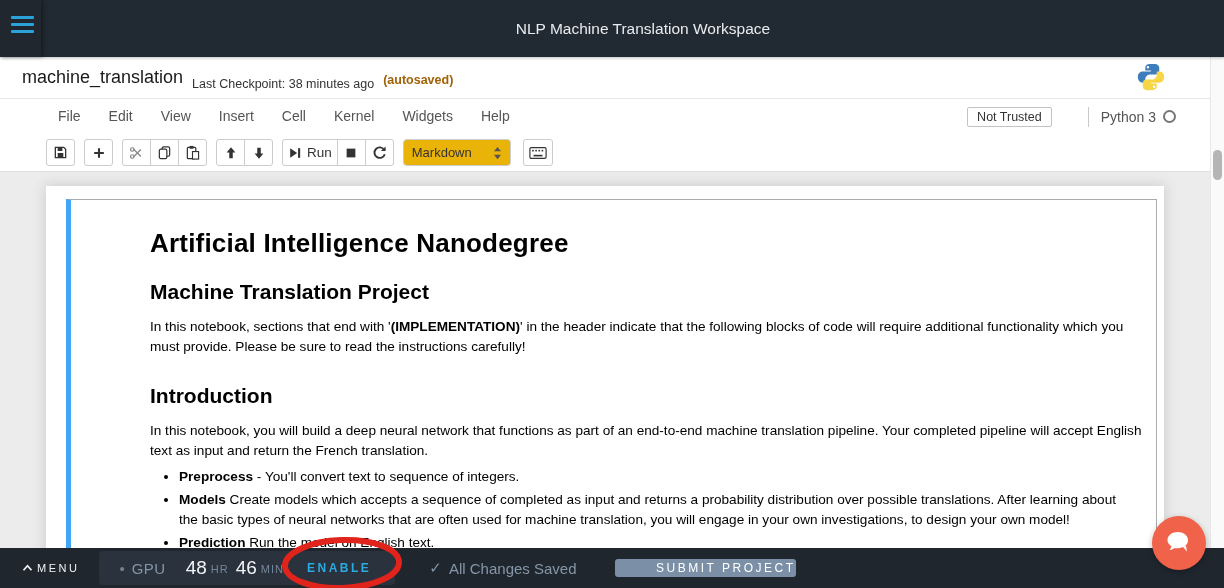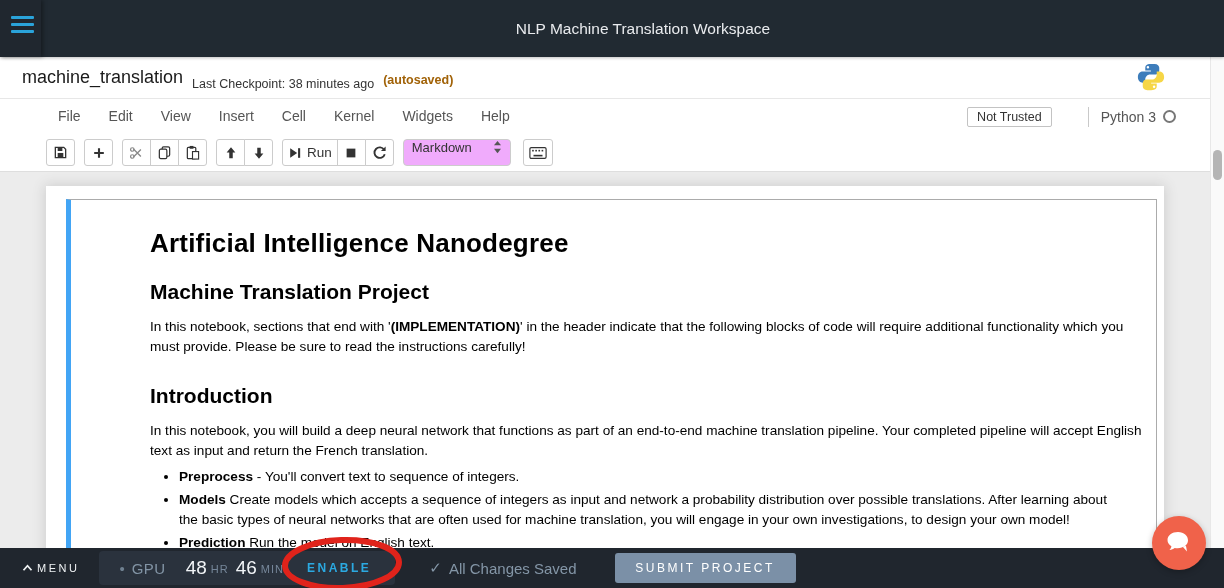--- a/index.html
+++ b/index.html
@@ -43,22 +43,22 @@
              border-bottom:1px solid #dedede; display:flex; align-items:center; z-index:24;
              padding-left:46px; }
   .btn-group { display:flex; margin-right:9px; }
   .tbtn { height:27px; min-width:29px; background:#fff; border:1px solid #ccc; display:flex;
           align-items:center; justify-content:center; cursor:pointer; padding:0 5px; }
   .btn-group .tbtn + .tbtn { margin-left:-1px; }
   .btn-group .tbtn:first-child { border-radius:3px 0 0 3px; }
   .btn-group .tbtn:last-child { border-radius:0 3px 3px 0; }
   .btn-group .tbtn:only-child { border-radius:3px; }
   .run-label { font-size:13.5px; color:#333; margin-left:5px; }
-  .cell-type-dd { height:27px; border:1px solid #ccc; border-radius:4px; background:#f0abfc;
-          display:flex; align-items:flex-start; width:108px; padding:0 8px; margin-right:12px; cursor:pointer; }
+  .cell-type-dd { height:27px; border:1px solid #ccc; border-radius:4px; background:#eab308;
+          display:flex; align-items:center; width:108px; padding:0 8px; margin-right:12px; cursor:pointer; }
   .cell-type-dd .dd-label { font-size:13px; color:#333; flex:1; }
 
   
   .workspace { position:absolute; left:0; top:172px; width:1224px; height:416px; background:#ececec; }
   .notebook { position:absolute; left:46px; top:14px; width:1118px; height:410px; background:#fff;
               box-shadow:0 0 12px 1px rgba(87,87,87,.2); }
   .cell { margin:13px 7px 0 20px; border:1px solid #ababab; border-left:5px solid #42a5f5;
           background:#fff; padding:10px 12px 40px 79px; min-height:380px; }
   .cell h1 { font-size:26px; line-height:31px; color:#000; margin:18px 0 20px; letter-spacing:.2px; }
   .cell h2 { font-size:21px; line-height:26px; color:#000; margin:0 0 12px; }
@@ -84,23 +84,23 @@
   .gpu-panel { display:flex; align-items:center; background:#2a323d; border-radius:4px;
               height:34px; margin-left:20px; padding:0 24px 0 20px; }
   .gpu-dot { color:#6f8090; font-size:15px; margin-right:7px; }
   .gpu-label { color:#8294a5; font-size:15px; letter-spacing:.5px; margin-right:20px; }
   .time-val { color:#f1f4f7; font-size:19px; }
   .time-unit { color:#76879a; font-size:11px; letter-spacing:1px; margin:0 7px 0 4px; position:relative; top:1px; }
   .enable-btn { color:#2ba9e1; font-size:12px; font-weight:bold; letter-spacing:2.5px;
               margin-left:16px; cursor:pointer; background:none; border:none; }
   .saved-status { display:flex; align-items:center; color:#8496a7; font-size:15px; margin-left:34px; }
   .saved-check { margin-right:7px; font-size:15px; }
-  .submit-btn { margin-left:38px; width:181px; height:30px; background:#7b90a7; border:none;
+  .submit-btn { margin-left:38px; width:181px; height:18px; background:#7b90a7; border:none;
               border-radius:3px; color:#fff; font-size:12px; letter-spacing:2.5px;
-              font-family:"Liberation Sans",sans-serif; cursor:pointer; }
+              font-family:"Liberation Sans",sans-serif; cursor:pointer;text-align:right; }
 
   
   .annotation-ellipse { position:absolute; left:280px; top:535px; z-index:45; pointer-events:none; }
   .chat-fab { position:absolute; left:1152px; top:516px; width:54px; height:54px; border-radius:50%;
               background:#f0624a; z-index:50; display:flex; align-items:center; justify-content:center;
               cursor:pointer; box-shadow:0 2px 6px rgba(0,0,0,.25); }
   svg { display:block; }
 </style>
 </head>
 <body>
@@ -239,21 +239,21 @@
 <div class="workspace">
   <div class="notebook">
     <div class="cell">
       <h1>Artificial Intelligence Nanodegree</h1>
       <h2>Machine Translation Project</h2>
       <p class="p-first"><span>In this notebook, sections that end with '</span><span class="b">(IMPLEMENTATION)</span><span>' in the header indicate that the following blocks of code will require additional functionality which you must provide. Please be sure to read the instructions carefully!</span></p>
       <h2>Introduction</h2>
       <p class="p-intro">In this notebook, you will build a deep neural network that functions as part of an end-to-end machine translation pipeline. Your completed pipeline will accept English text as input and return the French translation.</p>
       <ul>
         <li><span class="b">Preprocess</span><span> - You'll convert text to sequence of integers.</span></li>
-        <li><span class="b">Models</span><span> Create models which accepts a sequence of integers as input and network a probability distribution over possible translations. After learning about the basic types of neural networks that are often used for machine translation, you will engage in your own investigations, to design your own model!</span></li>
+        <li><span class="b">Models</span><span> Create models which accepts a sequence of completed as input and returns a probability distribution over possible translations. After learning about the basic types of neural networks that are often used for machine translation, you will engage in your own investigations, to design your own model!</span></li>
         <li><span class="b">Prediction</span><span> Run the model on English text.</span></li>
       </ul>
     </div>
   </div>
 </div>
 
 <div class="scroll-track">
   <div class="scroll-thumb"></div>
 </div>
 

